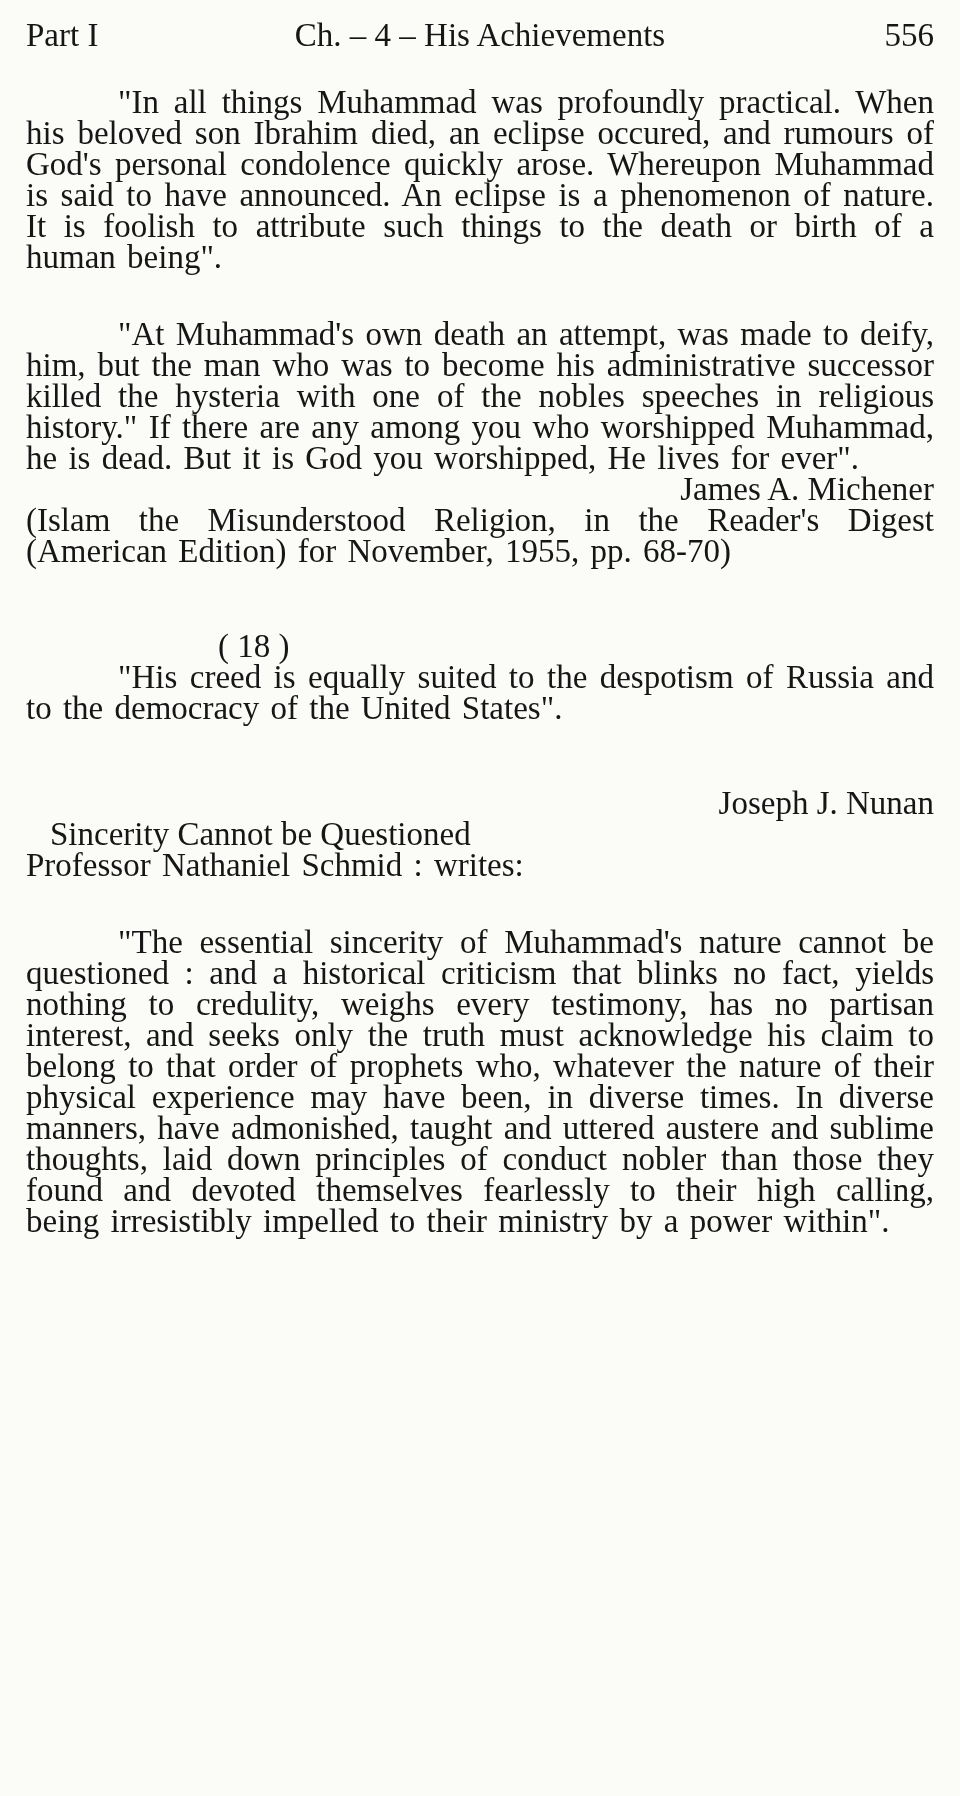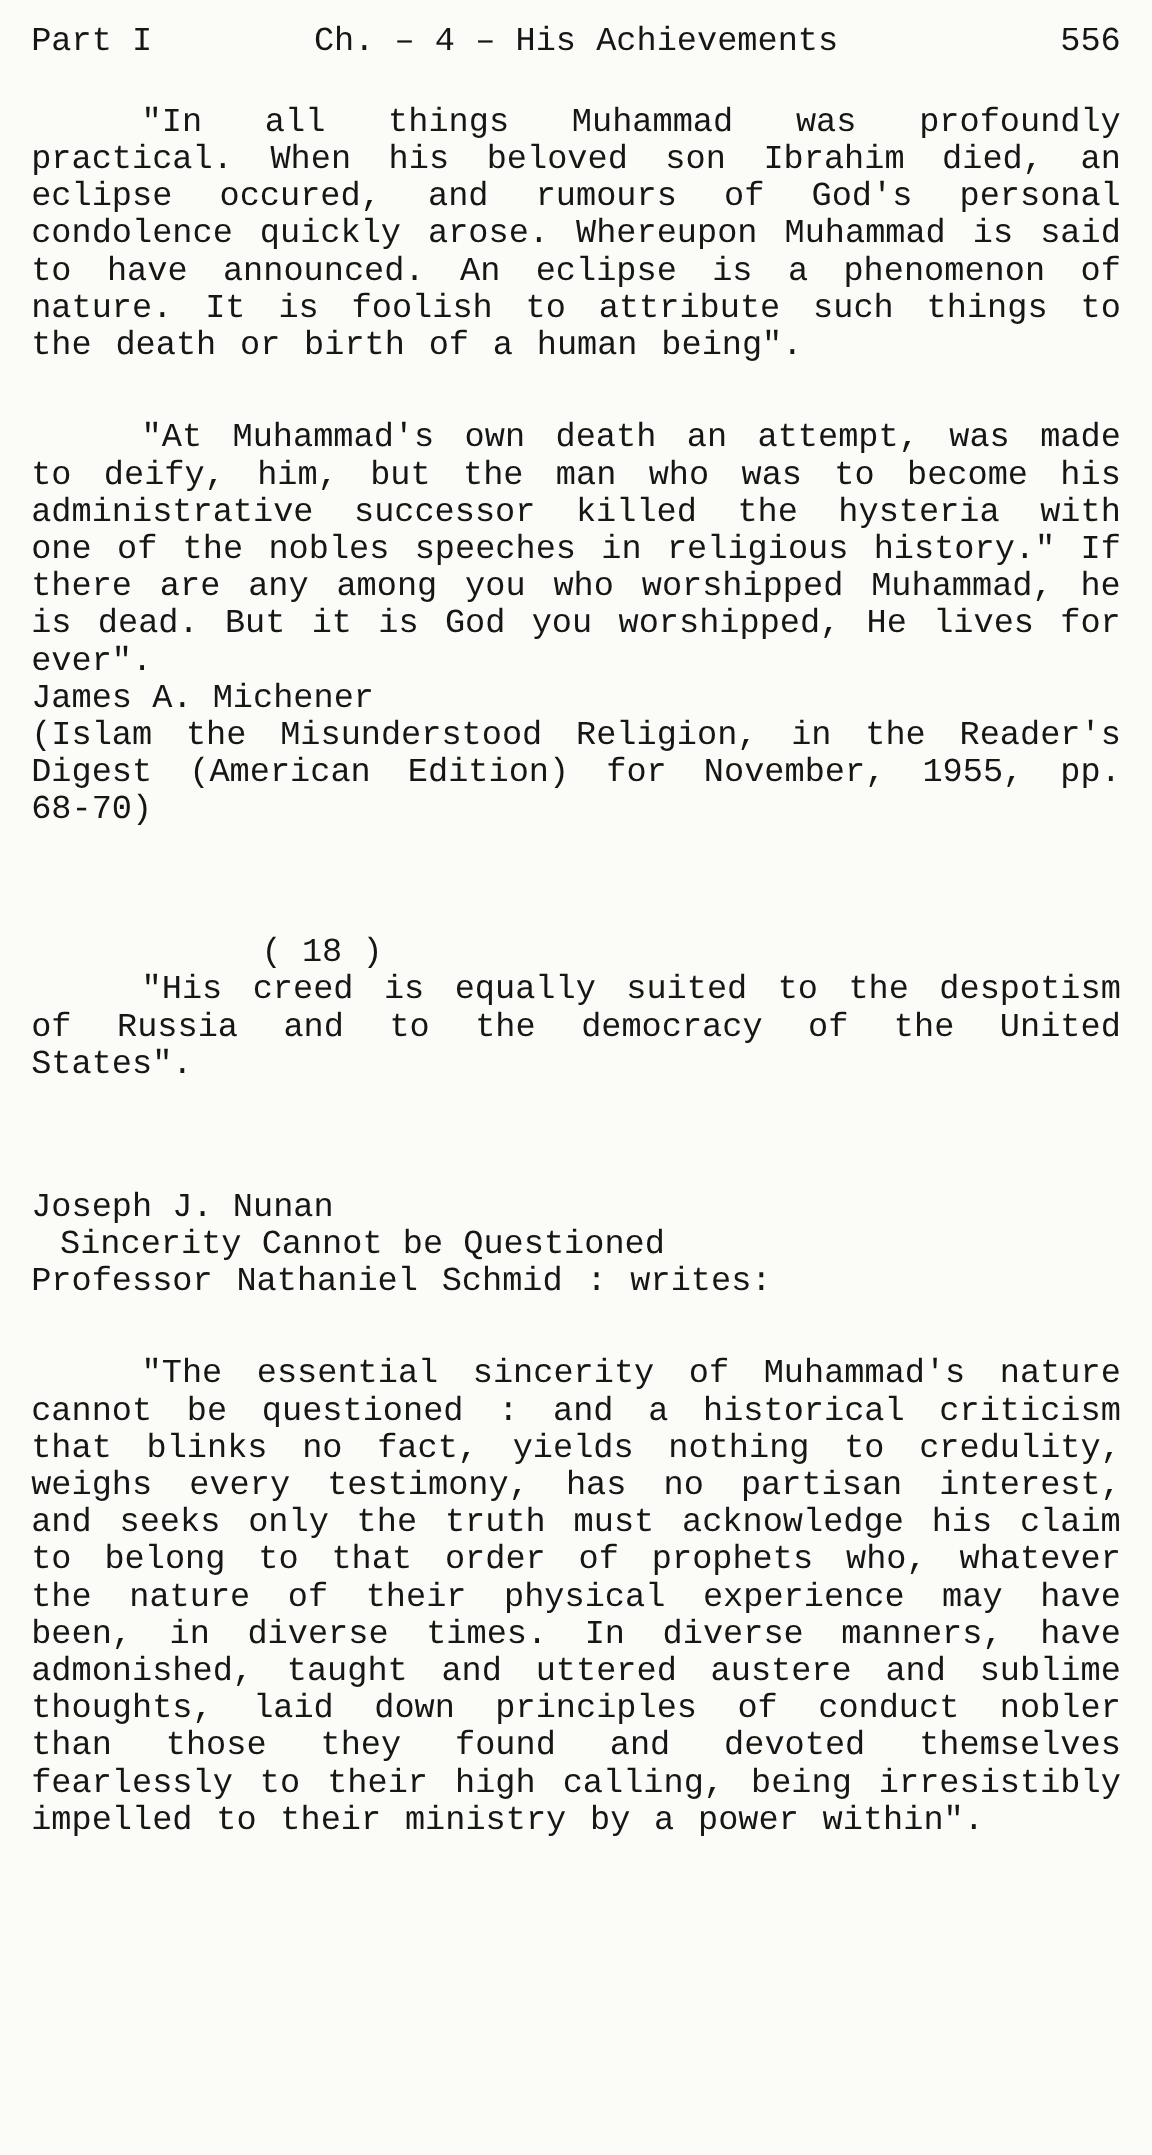--- a/index.html
+++ b/index.html
@@ -8,22 +8,22 @@
     width: 960px;
     height: 1796px;
     background: #fbfbf8;
     overflow: hidden;
   }
 
   .page {
     width: 960px;
     height: 1796px;
     padding: 20px 26px 0 26px;
-    font-family: Liberation Mono, monospace;
-    font-size: 28px;
+    font-family: Liberation Serif, serif;
+    font-size: 33px;
     line-height: 31px;
     color: #161616;
     background: #fbfbf8;
   }
 
   .page-header {
     display: flex;
     align-items: baseline;
     margin-bottom: 36px;
   }
@@ -31,27 +31,27 @@
   .hdr-center{ flex: 2.2; text-align: center; }
   .hdr-right { flex: 1;   text-align: right; }
 
   .para {
     text-align: justify;
     word-spacing: 3px;
   }
 
   .indent { text-indent: 92px; }
 
-  .center { text-align: left; }
+  .center { text-align: right; }
 
   .section-marker { padding-left: 192px; }
 
   .small-indent { padding-left: 24px; }
   .gap-md { margin-top: 46px; }
-  .gap-lg { margin-top: 88px; }
+  .gap-lg { margin-top: 64px; }
 </style>
 </head>
 <body>
 
 <div class="page">
 
   <div class="page-header">
     <span class="hdr-left">Part I</span>
     <span class="hdr-center">Ch. – 4 – His Achievements</span>
     <span class="hdr-right">556</span>

